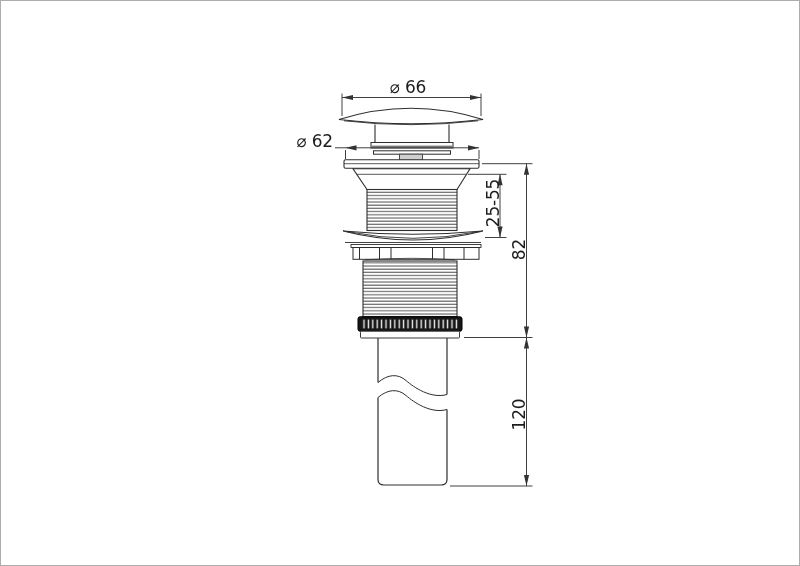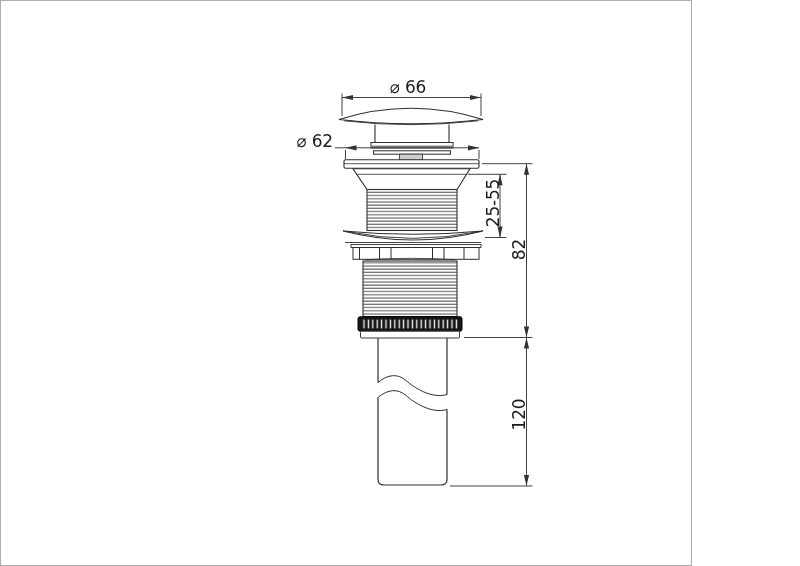--- a/index.html
+++ b/index.html
@@ -1,18 +1,18 @@
 <!DOCTYPE html>
 <html><head>
 <meta charset="utf-8">
 <style>
   html,body{margin:0;padding:0;background:#fff;}
   .frame{
     position:relative;
-    width:692px;height:566px;
+    width:800px;height:566px;
     box-sizing:border-box;
     border:1px solid #adadad;
     background:#ffffff;
     overflow:hidden;
     font-family:"DejaVu Sans","Liberation Sans",sans-serif;
   }
   svg{display:block;}
   svg text{
     font-family:"DejaVu Sans","Liberation Sans",sans-serif;
     font-size:17px;

